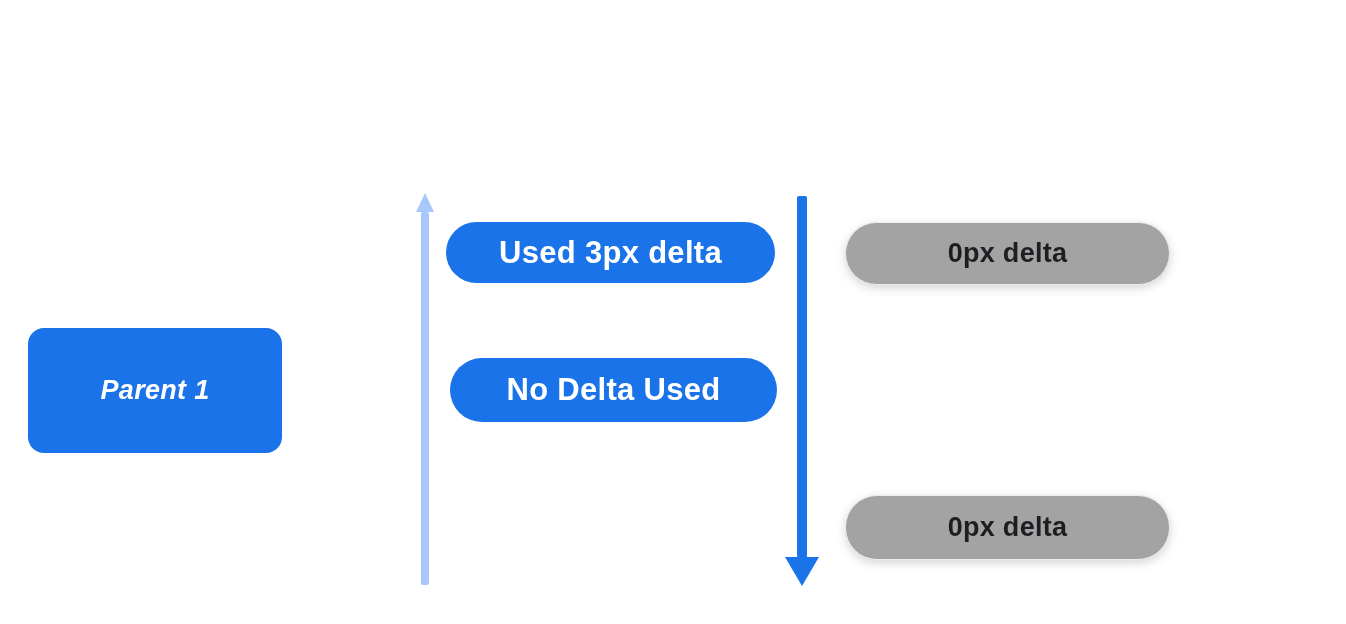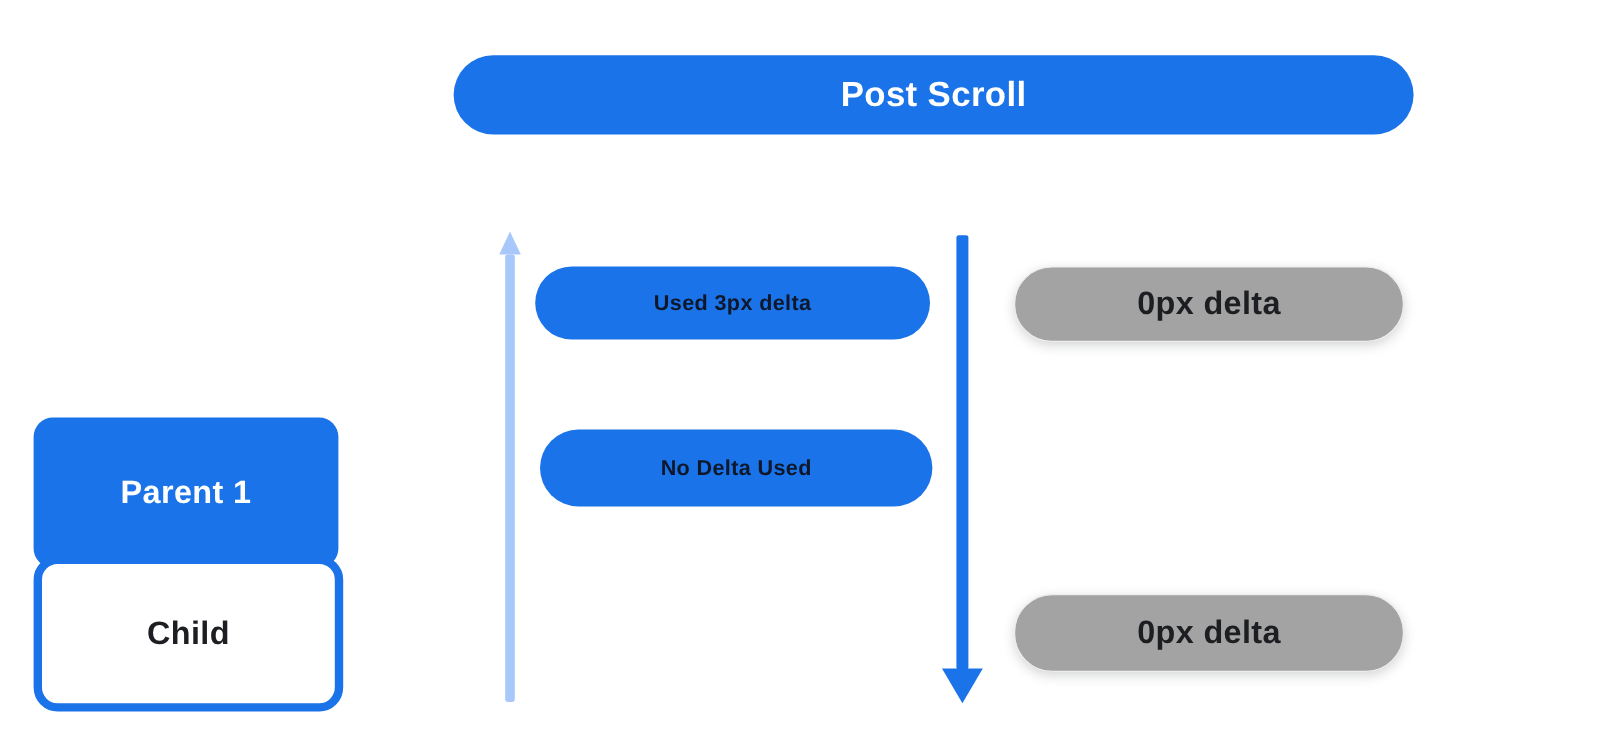--- a/index.html
+++ b/index.html
@@ -45,40 +45,40 @@
     left: 28px;
     width: 254px; height: 123px;
     background: var(--primary-blue);
     border-radius: 16px;
     color: #fff;
     font-size: 27px;
     font-weight: 700;
     letter-spacing: 0.3px;
   }
   .parent-2 { top: 190px; }
-  .parent-1 { top: 348px; height: 125px; }
+  .parent-1 { top: 328px; height: 125px; font-style: italic; }
 
   .child-box {
     left: 28px; top: 463px;
     width: 258px; height: 130px;
     background: #fff;
     border: 7px solid var(--primary-blue);
     border-radius: 20px;
     color: var(--text-dark);
     font-size: 27px;
     font-weight: 600;
     letter-spacing: 0.3px;
   }
 
   
   .mid-pill {
     background: var(--primary-blue);
     border-radius: 32px;
-    color: #0f172a;
-    font-size: 18px;
+    color: #ffffff;
+    font-size: 31px;
     font-weight: 700;
     letter-spacing: 0.3px;
   }
   .used-delta-pill { left: 446px; top: 222px; width: 329px; height: 61px; }
   .no-delta-pill   { left: 450px; top: 358px; width: 327px; height: 64px; }
 
   
   .white-pill {
     background: #a3a3a3;
     border: 1px solid #ECEDEF;
@@ -117,32 +117,26 @@
     border-left: 17px solid transparent;
     border-right: 17px solid transparent;
     border-top: 29px solid var(--primary-blue);
   }
 </style>
 </head>
 <body>
 
 <div class="canvas">
 
-  <div class="pill header-pill">
-    <span>Post Scroll</span>
-  </div>
 
 
   <div class="box parent-box parent-1">
     <span>Parent 1</span>
   </div>
 
-  <div class="box child-box">
-    <span>Child</span>
-  </div>
 
   <div class="arrow arrow-up">
     <div class="arrow-up-head"></div>
     <div class="arrow-up-shaft"></div>
   </div>
 
   <div class="pill mid-pill used-delta-pill">
     <span>Used 3px delta</span>
   </div>
 

